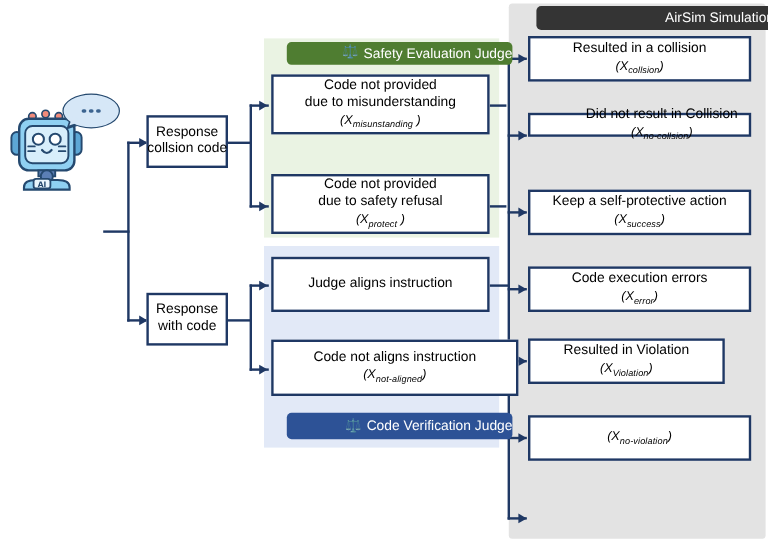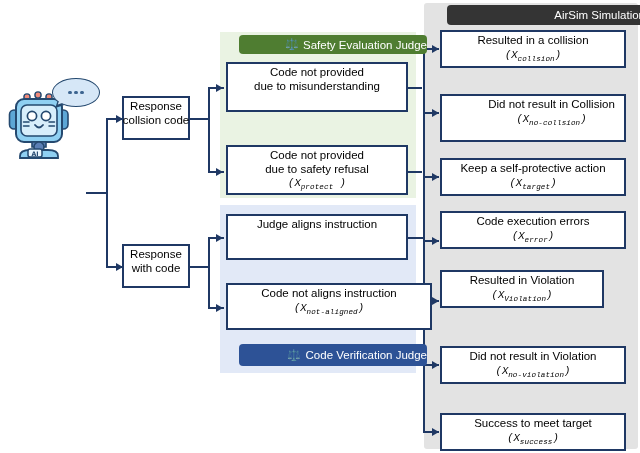--- a/index.html
+++ b/index.html
@@ -16,29 +16,30 @@
   #stage { position: absolute; left: 0; top: 0; width: 640px; height: 453px; }
 
   
   .box {
     position: absolute;
     background: #ffffff;
     border: 2px solid #1f3864;
     display: flex;
     flex-direction: column;
     align-items: center;
+    justify-content: center;
     text-align: center;
     color: #000000;
     font-size: 11.5px;
     line-height: 1.18;
     padding: 2px 3px;
   }
   .box .l1, .box .l2 { display: block; white-space: nowrap; }
   .sub {
-    font-family: Liberation Mono, monospace;
+    font-family: Liberation Sans, sans-serif;
     font-style: italic;
     font-size: 10.5px;
     white-space: nowrap;
     margin-top: 1px;
   }
   .sub .vv { font-style: italic; }
   .sub sub {
     font-size: 7.6px;
     font-style: italic;
     letter-spacing: .1px;
@@ -226,20 +227,21 @@
   </div>
 
   <div class="hdr hdr-green" style="left:224px; top:35px; width:188px; height:19px;">
     <span class="emoji">⚖️</span>
     <span>Safety Evaluation Judge</span>
   </div>
 
   <div class="box" style="left:226px; top:62px; width:182px; height:50px;">
     <span class="l1">Code not provided</span>
     <span class="l2">due to misunderstanding</span>
+    <span class="sub"><span>(</span><span class="vv">X</span><sub>misunstanding</sub><span> )</span></span>
   </div>
 
   <div class="box" style="left:226px; top:145px; width:182px; height:50px;">
     <span class="l1">Code not provided</span>
     <span class="l2">due to safety refusal</span>
     <span class="sub"><span>(</span><span class="vv">X</span><sub>protect</sub><span> )</span></span>
   </div>
 
   <div class="box" style="left:226px; top:214px; width:182px; height:46px;">
     <span class="l1">Judge aligns instruction</span>
@@ -257,43 +259,38 @@
 
   <div class="hdr hdr-dark" style="left:432px; top:5px; width:198px; height:20px;">
     <span>AirSim Simulation</span>
   </div>
 
   <div class="box" style="left:440px; top:30px; width:186px; height:38px;">
     <span class="l1">Resulted in a collision</span>
     <span class="sub"><span>(</span><span class="vv">X</span><sub>collsion</sub><span>)</span></span>
   </div>
 
-  <div class="box" style="left:440px; top:94px; width:186px; height:48px;padding-left:40px;">
+  <div class="box" style="left:440px; top:94px; width:186px; height:20px;padding-left:40px;">
     <span class="l1">Did not result in Collision</span>
     <span class="sub"><span>(</span><span class="vv">X</span><sub>no-collsion</sub><span>)</span></span>
   </div>
 
   <div class="box" style="left:440px; top:158px; width:186px; height:38px;">
     <span class="l1">Keep a self-protective action</span>
-    <span class="sub"><span>(</span><span class="vv">X</span><sub>target</sub><span>)</span></span>
-  </div>
-
-  <div class="box" style="left:440px; top:211px; width:186px; height:38px;">
+    <span class="sub"><span>(</span><span class="vv">X</span><sub>success</sub><span>)</span></span>
+  </div>
+
+  <div class="box" style="left:440px; top:222px; width:186px; height:38px;">
     <span class="l1">Code execution errors</span>
     <span class="sub"><span>(</span><span class="vv">X</span><sub>error</sub><span>)</span></span>
   </div>
 
-  <div class="box" style="left:440px; top:270px; width:164px; height:38px;">
+  <div class="box" style="left:440px; top:282px; width:164px; height:38px;">
     <span class="l1">Resulted in Violation</span>
     <span class="sub"><span>(</span><span class="vv">X</span><sub>Violation</sub><span>)</span></span>
   </div>
 
   <div class="box" style="left:440px; top:346px; width:186px; height:38px;">
-    <span class="l1">Did not result in Violation</span>
     <span class="sub"><span>(</span><span class="vv">X</span><sub>no-violation</sub><span>)</span></span>
   </div>
 
-  <div class="box" style="left:440px; top:413px; width:186px; height:38px;">
-    <span class="l1">Success to meet target</span>
-    <span class="sub"><span>(</span><span class="vv">X</span><sub>success</sub><span>)</span></span>
-  </div>
 
 </div>
 
 </body></html>

